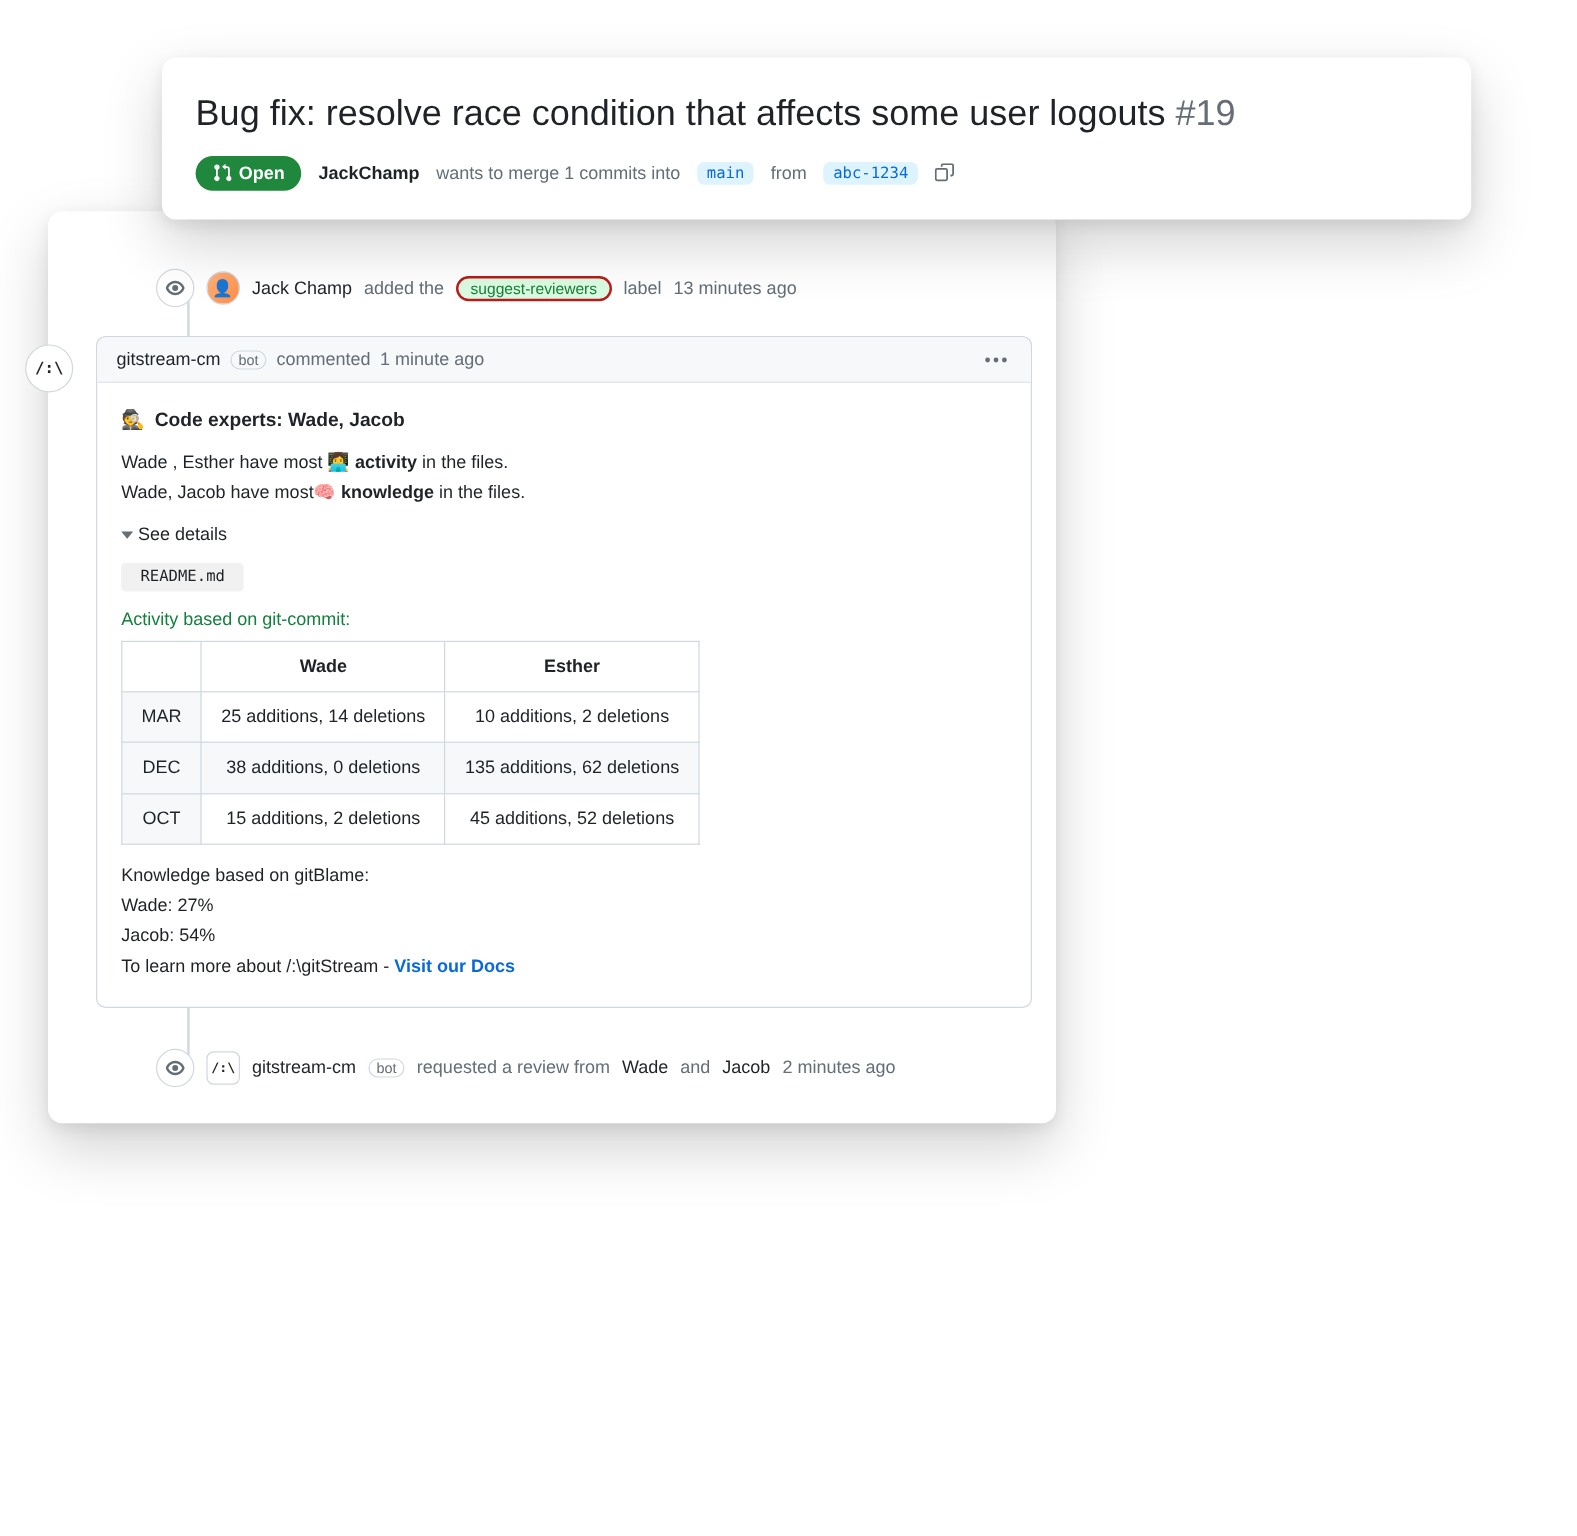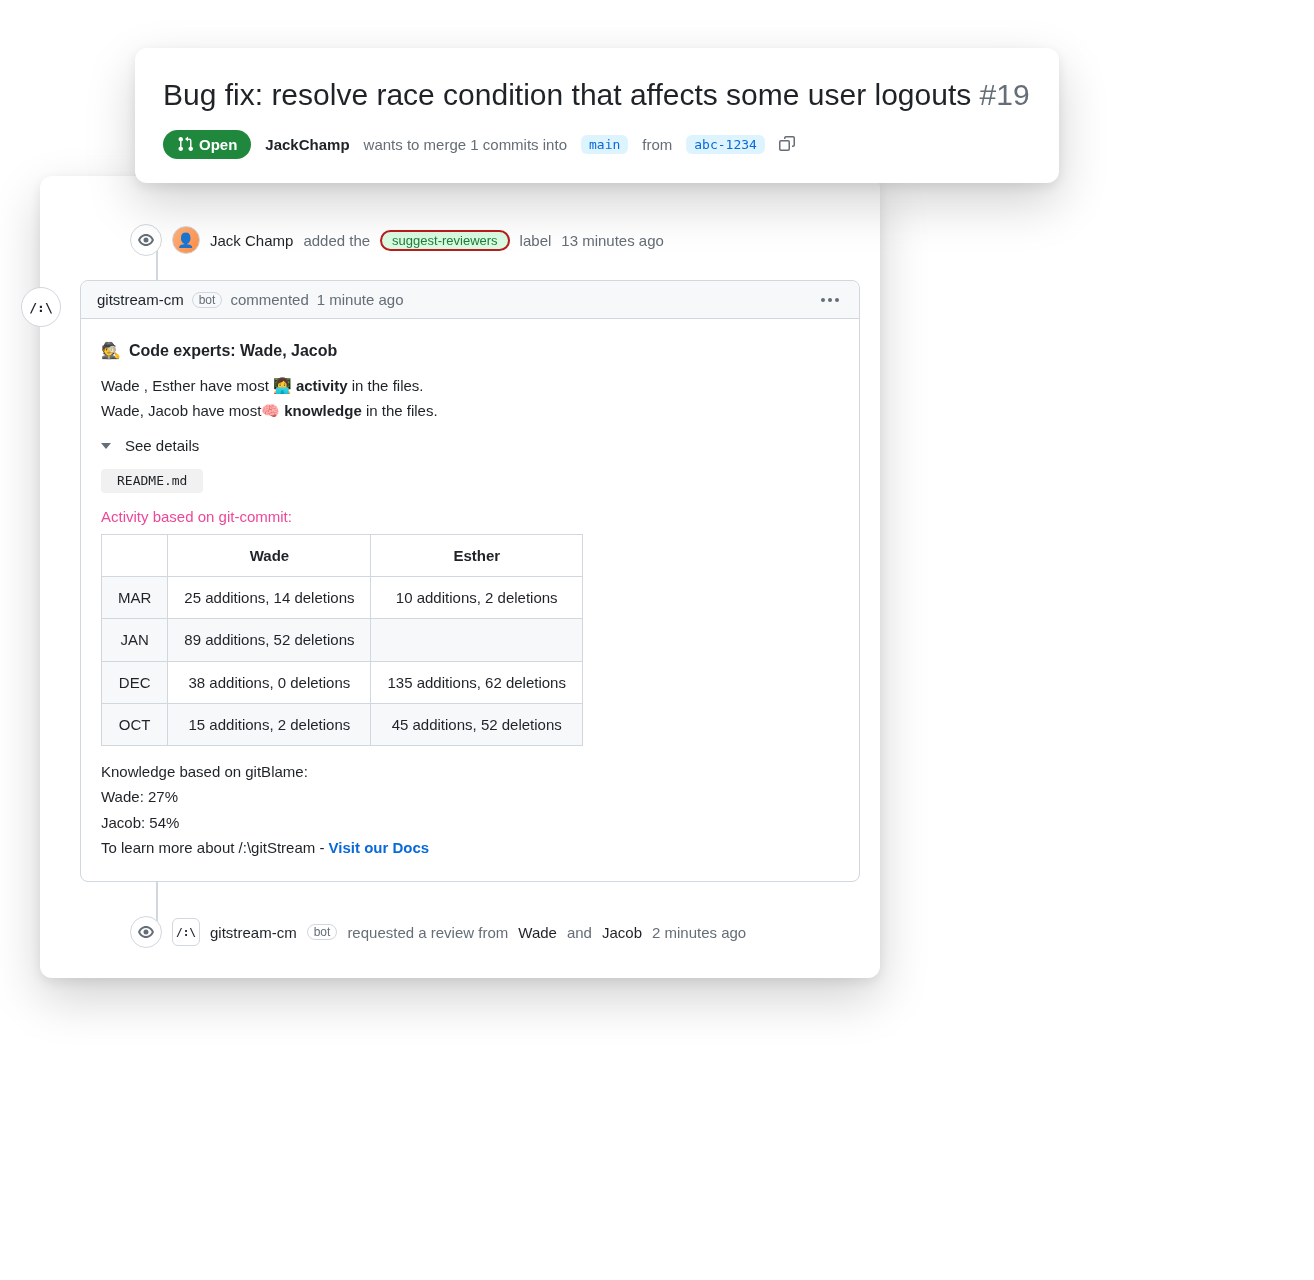--- a/index.html
+++ b/index.html
@@ -9,21 +9,21 @@
     color: #1f2328;
     font-size: 14px;
     width: 1314px;
     height: 1280px;
     position: relative;
   }
   .pr-header-card {
     position: absolute;
     top: 48px;
     left: 135px;
-    width: 924px;
+    width: 1091px;
     background: #fff;
     border-radius: 12px;
     box-shadow: 0 20px 50px rgba(0,0,0,0.18), 0 4px 12px rgba(0,0,0,0.08);
     padding: 28px 28px 24px 28px;
     z-index: 10;
   }
   .pr-title-line { font-size: 30px; font-weight: 400; line-height: 1.25; margin-bottom: 16px; }
   .pr-title-text { font-weight: 400; color: #1f2328; }
   .pr-number { color: #656d76; font-weight: 300; }
   .meta-line { display: flex; align-items: center; gap: 14px; font-size: 15px; color: #656d76; }
@@ -95,28 +95,28 @@
     background: #f6f8fa; border-bottom: 1px solid #d0d7de;
     border-top-left-radius: 8px; border-top-right-radius: 8px;
     padding: 10px 16px; display: flex; align-items: center; gap: 8px;
     color: #656d76; font-size: 15px;
   }
   .kebab { margin-left: auto; color: #656d76; cursor: pointer; display:flex; gap:3px; padding:4px;}
   .kebab span { width:4px; height:4px; background:#656d76; border-radius:50%; }
   .comment-body { padding: 20px 20px; font-size: 15px; line-height: 1.55; color: #1f2328; }
   .comment-body h4 { font-size: 16px; margin-bottom: 10px; display:flex; align-items:center; gap:8px;}
   .comment-body p { margin: 2px 0; }
-  .details-toggle { display:flex; align-items:center; gap:14px; margin: 12px 0 10px; cursor:pointer; color:#1f2328;}
+  .details-toggle { display:flex; align-items:center; gap:4px; margin: 12px 0 10px; cursor:pointer; color:#1f2328;}
   .details-toggle svg { width:10px; height:10px; fill:#656d76; }
   .file-chip {
     display:inline-block; background:#f1f1f1; color:#1f2328;
     font-family: ui-monospace, monospace; font-size: 13px;
     padding: 2px 16px; border-radius: 4px; margin-bottom: 10px;
   }
-  .section-label { margin: 8px 0; font-size:15px; color:#ec4899; }
+  .section-label { margin: 8px 0; font-size:15px; color:#15803d; }
   table.activity {
     border-collapse: collapse; margin: 6px 0 14px; font-size: 15px;
   }
   table.activity th, table.activity td {
     border: 1px solid #d0d7de; padding: 9px 16px; text-align: center;
   }
   table.activity th { background: #fff; font-weight: 600; }
   table.activity tr:nth-child(even) td { background: #f6f8fa; }
   table.activity tr:nth-child(odd) td { background: #fff; }
   table.activity td:first-child { background: #f6f8fa !important; font-weight:400; }
@@ -218,25 +218,20 @@
               <th>Esther</th>
             </tr>
           </thead>
           <tbody id="activity-body">
               <tr>
                 <td>MAR</td>
                 <td>25 additions, 14 deletions</td>
                 <td>10 additions, 2 deletions</td>
               </tr>
               <tr>
-                <td>JAN</td>
-                <td>89 additions, 52 deletions</td>
-                <td></td>
-              </tr>
-              <tr>
                 <td>DEC</td>
                 <td>38 additions, 0 deletions</td>
                 <td>135 additions, 62 deletions</td>
               </tr>
               <tr>
                 <td>OCT</td>
                 <td>15 additions, 2 deletions</td>
                 <td>45 additions, 52 deletions</td>
               </tr>
             </tbody>

